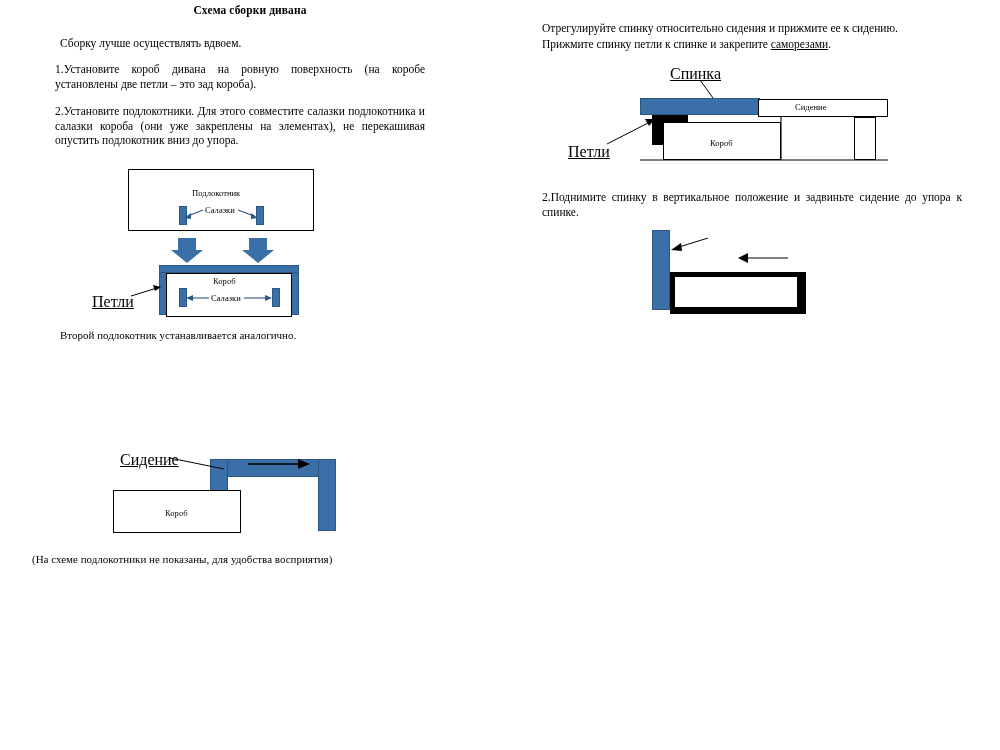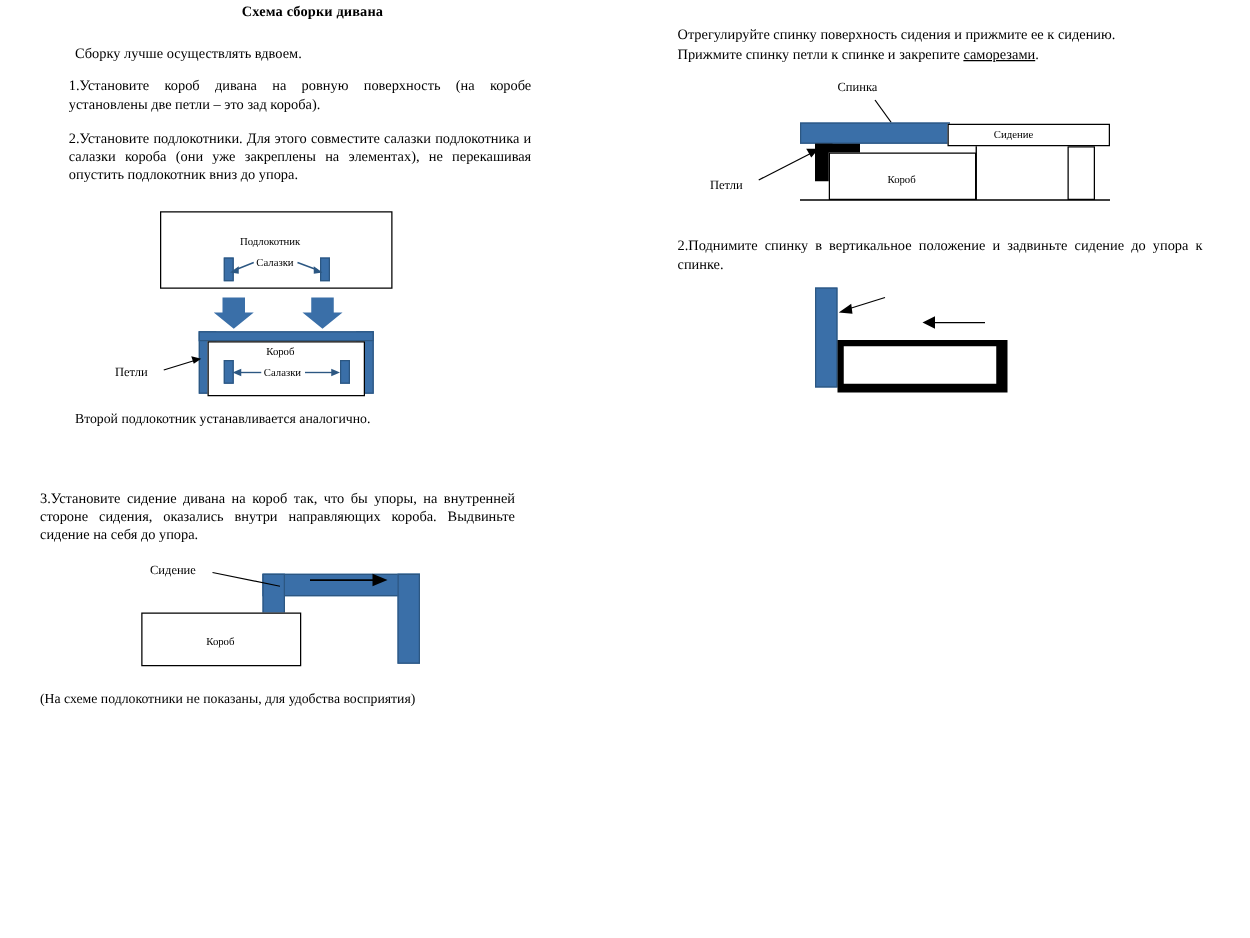--- a/index.html
+++ b/index.html
@@ -70,23 +70,24 @@
     background: #000000;
   }
   .lbl {
     position: absolute;
     font-size: 8.6px;
     font-family: "Liberation Serif", serif;
     white-space: nowrap;
   }
   .lbl-lg {
     position: absolute;
-    font-size: 10px;
+    font-size: 16px;
     font-family: "Liberation Serif", serif;
     white-space: nowrap;
+    text-decoration: underline;
   }
   svg { position: absolute; overflow: visible; }
   .note {
     position: absolute;
     font-size: 11px;
   }
 </style>
 </head>
 <body>
 
@@ -150,21 +151,20 @@
       <div class="lbl-lg" style="left:92px; top:133px;">Петли</div>
 
       <svg style="left:0; top:0; width:500px; height:175px;">
         <line x1="131" y1="136" x2="157" y2="128" stroke="#000" stroke-width="1"></line>
         <polygon points="161,127 153,125 155,131" fill="#000"></polygon>
       </svg>
     </div>
 
     <div class="note" style="left:60px; top:329px;">Второй подлокотник устанавливается аналогично.</div>
 
-    <div class="para" style="left:32px; top:392px; width:380px;">3.Установите сидение дивана на короб так, что бы упоры, на внутренней стороне сидения, оказались внутри направляющих короба. Выдвиньте сидение на себя до упора.</div>
 
     <div class="diagram" style="left:0px; top:445px; width:500px; height:110px;">
 
       <div class="lbl-lg" style="left:120px; top:6px;">Сидение</div>
 
       <div class="rect rect-blue" style="left:210px; top:14px; width:126px; height:18px;"></div>
       <div class="rect rect-blue" style="left:210px; top:14px; width:18px; height:72px;"></div>
       <div class="rect rect-blue" style="left:318px; top:14px; width:18px; height:72px;"></div>
 
       <div class="rect rect-outline" style="left:113px; top:45px; width:128px; height:43px;"></div>
@@ -177,21 +177,21 @@
         <line x1="248" y1="19" x2="302" y2="19" stroke="#000" stroke-width="1.4"></line>
         <polygon points="310,19 298,14 298,24" fill="#000"></polygon>
       </svg>
     </div>
 
     <div class="note" style="left:32px; top:553px;">(На схеме подлокотники не показаны, для удобства восприятия)</div>
   </div>
 
   <div class="col-right">
 
-    <div class="para" style="left:42px; top:21px; width:415px;">Отрегулируйте  спинку  поверхность  сидения  и  прижмите  ее  к  сидению.</div>
+    <div class="para" style="left:42px; top:21px; width:415px;">Отрегулируйте  спинку  относительно  сидения  и  прижмите  ее  к  сидению.</div>
     <div class="para" style="left:42px; top:37px; width:415px;">
       <span>Прижмите спинку петли к спинке и закрепите </span><span class="underline">саморезами</span><span>.</span>
     </div>
 
     <div class="diagram" style="left:0px; top:60px; width:500px; height:115px;">
 
       <div class="lbl-lg" style="left:170px; top:5px;">Спинка</div>
 
       <svg style="left:0; top:0; width:500px; height:115px;">
         <line x1="200" y1="20" x2="213" y2="38" stroke="#000" stroke-width="1"></line>

